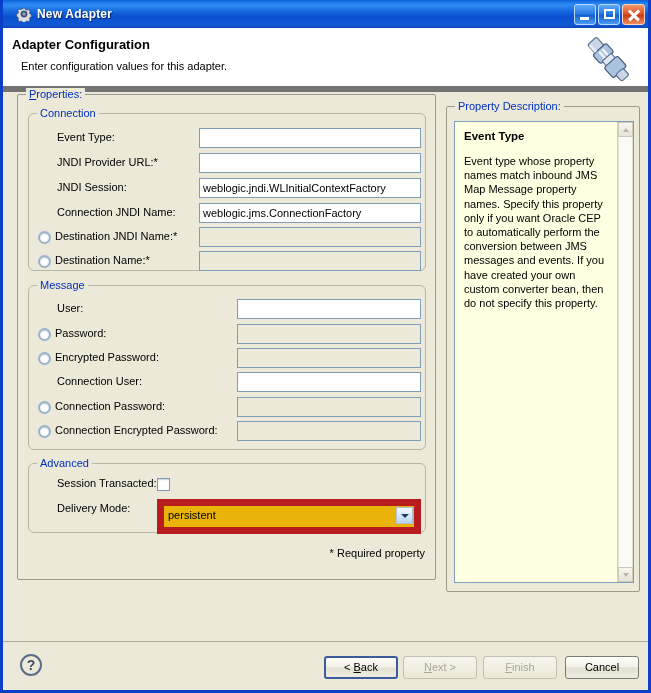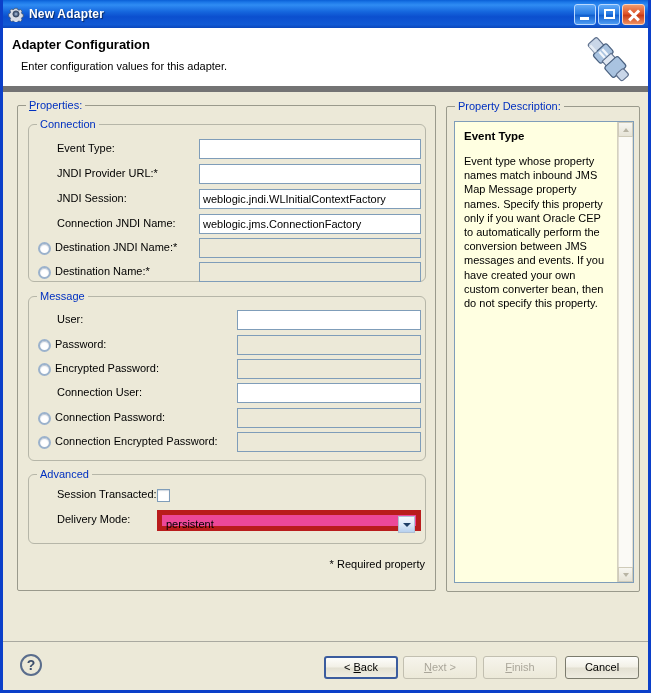--- a/index.html
+++ b/index.html
@@ -24,21 +24,21 @@
   }
 
   
   #titlebar {
     height: 28px;
     background: linear-gradient(to bottom,
         #0a5fd6 0%, #1c78e8 8%, #2f8cf3 18%,
         #1566dd 42%, #0b4fcf 60%, #1159d4 88%, #0a46bb 100%);
     display: flex;
     align-items: center;
-    padding: 0 3px 0 5px;
+    padding: 0 3px 0 13px;
     box-sizing: border-box;
     position: relative;
   }
   .tb-icon {
     width: 16px; height: 16px;
     margin-right: 5px;
     flex: 0 0 auto;
     position: relative;
   }
   .title-text {
@@ -148,21 +148,21 @@
     position: absolute;
     top: -7px; left: 8px;
     background: #ece9d8;
     padding: 0 3px;
     color: #0030c0;
     font-size: 11px;
     white-space: nowrap;
   }
 
   #properties-group {
-    left: 14px; top: 11px;
+    left: 14px; top: 0;
     width: 419px; height: 486px;
   }
   #propdesc-group {
     left: 443px; top: 12px;
     width: 194px; height: 486px;
   }
 
   #connection-group {
     left: 10px; top: 18px;
     width: 398px; height: 158px;
@@ -230,23 +230,23 @@
     width: 13px; height: 13px;
     background: #fff;
     border: 1px solid #7f9db9;
     box-sizing: border-box;
     box-shadow: inset 0 1px 1px rgba(120,140,165,.35);
     cursor: default;
   }
 
   .combo {
     position: absolute;
-    height: 21px;
-    border: 5px solid #b91c1c;
-    background: #ec4899;
+    height: 35px;
+    border: 7px solid #b91c1c;
+    background: #eab308;
     box-sizing: border-box;
     cursor: default;
   }
   .combo .combo-text {
     position: absolute;
     left: 4px; top: 3px;
     font-size: 11px; color: #000;
     white-space: nowrap;
   }
   .combo .combo-btn {

